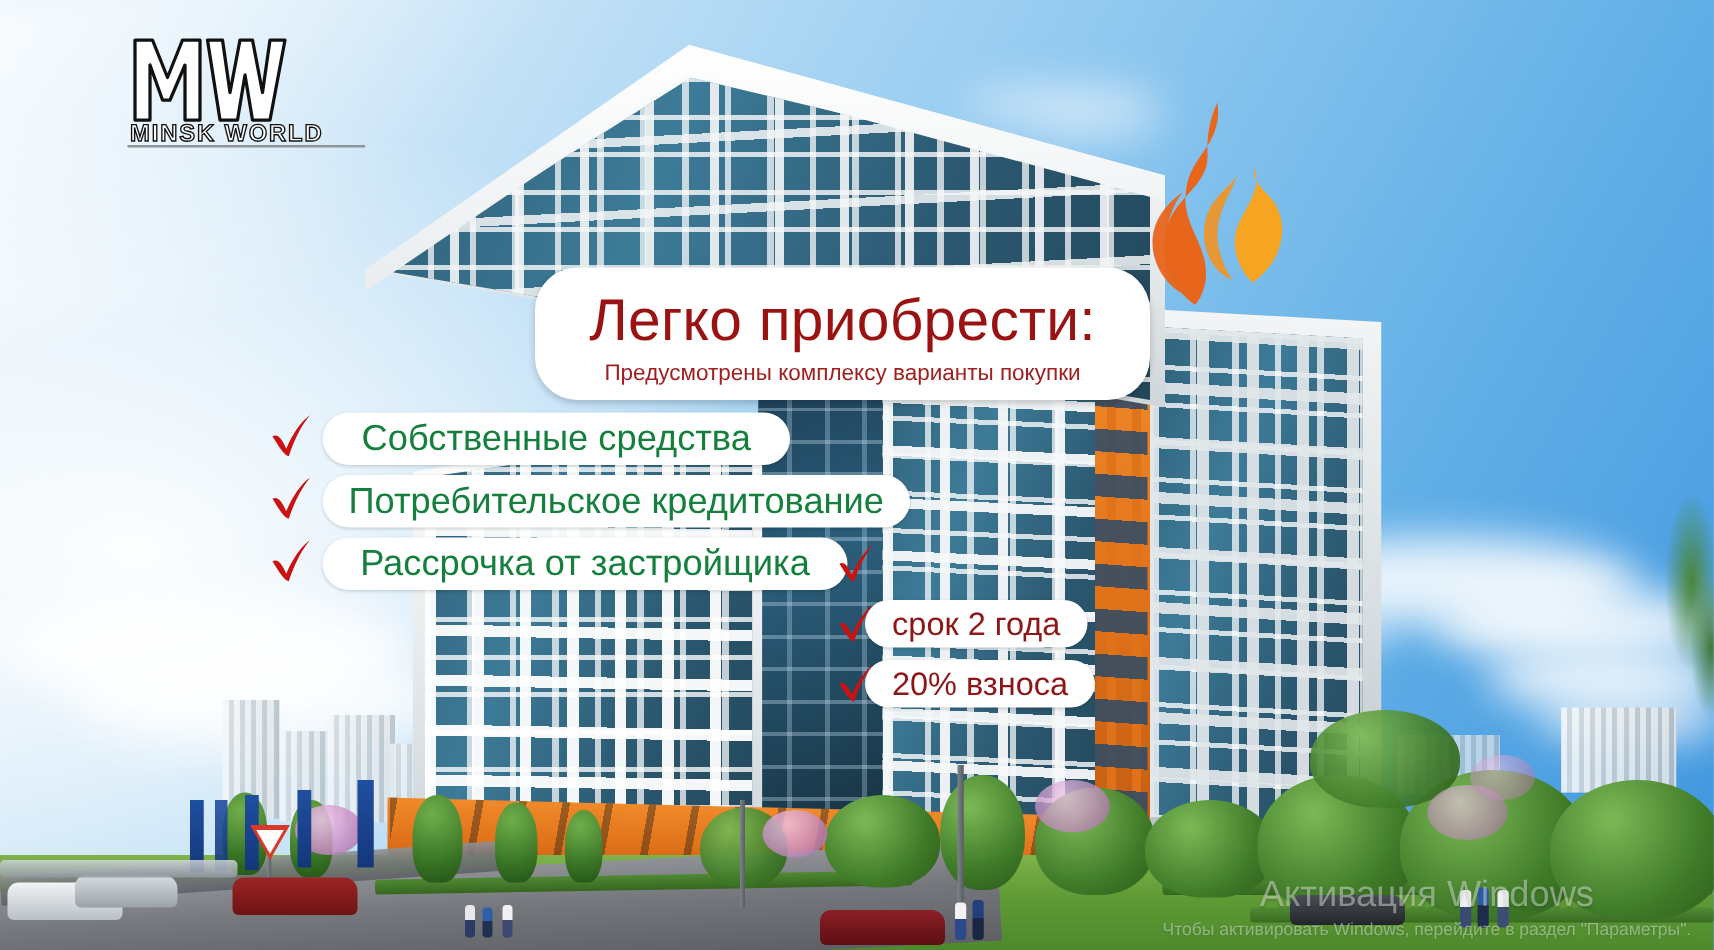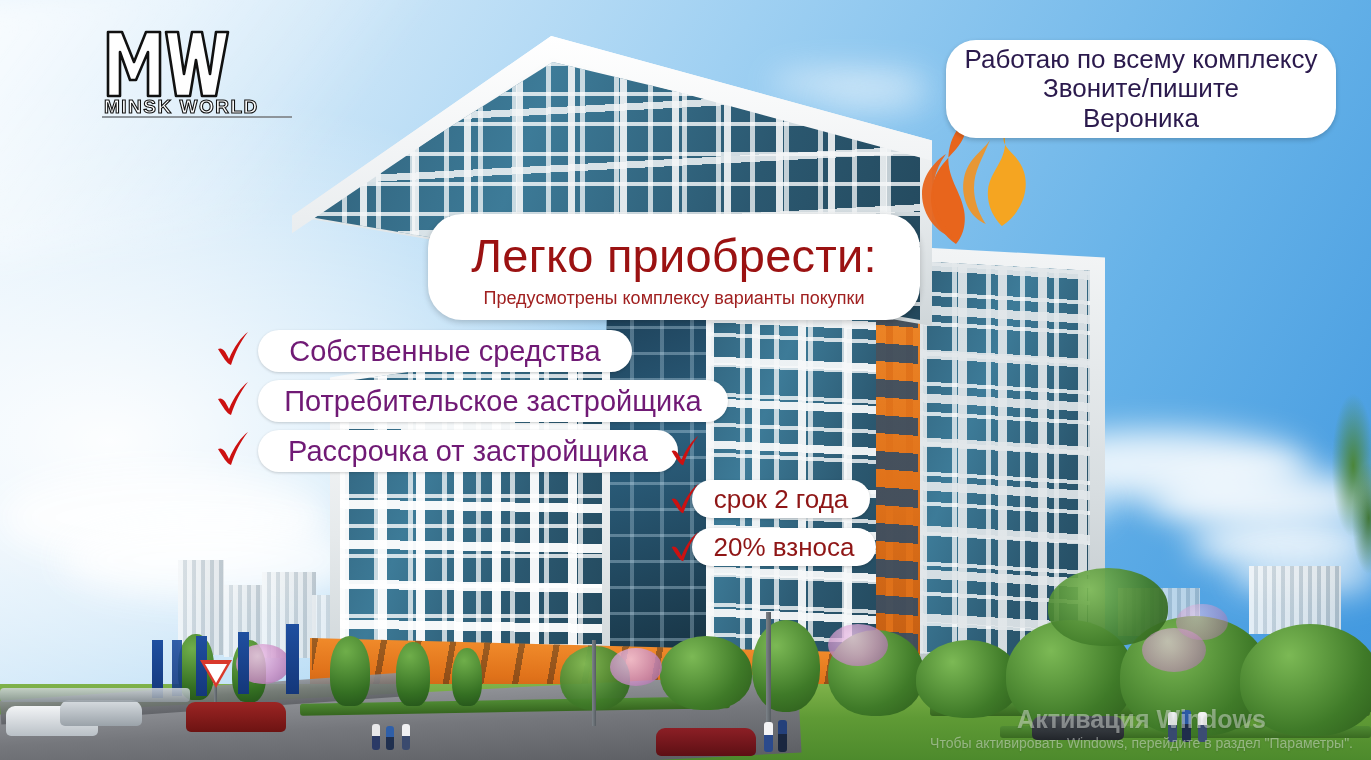--- a/index.html
+++ b/index.html
@@ -92,32 +92,32 @@
   .headline{
     position:absolute;left:0;right:0;top:14px;text-align:center;
     color:#9b1212;font-size:47px;letter-spacing:.2px;
   }
   .subheadline{
     position:absolute;left:0;right:0;top:74px;text-align:center;
     color:#a02020;font-size:18px;
   }
 
   .check{position:absolute;width:38px;height:38px;}
-  .item-text{color:#701a75;font-size:29px;white-space:nowrap;}
+  .item-text{color:#15803d;font-size:29px;white-space:nowrap;}
   .sub-text{color:#8f1616;font-size:26px;white-space:nowrap;}
 
   .flame{position:absolute;left:916px;top:78px;width:120px;height:175px;}
 
   .watermark{
     position:absolute;right:18px;bottom:8px;text-align:center;
     color:rgba(235,240,235,.45);font-family:"Liberation Sans",sans-serif;
     text-shadow:0 1px 2px rgba(0,0,0,.15);
     pointer-events:none;
   }
-  .wm1{font-size:25px;line-height:1.1;font-weight:bold;}
+  .wm1{font-size:29px;line-height:1.1;}
   .wm2{font-size:14px;line-height:1.2;margin-top:2px;}
 </style>
 </head>
 <body>
 
 <div id="stage">
 
   <div class="sky"></div>
   <div class="sunbeam"></div>
 
@@ -266,25 +266,20 @@
                C18 150 10 126 18 102 C26 78 52 70 50 44 C49 28 54 12 58 4 Z" fill="#e8651c"></path>
       <path d="M30 76 C18 92 14 112 20 130 C25 146 38 160 38 160
                C22 156 6 138 6 116 C6 98 18 84 30 76 Z" fill="#e8651c" opacity=".95"></path>
       <path d="M88 56 C94 80 74 92 72 112 C70 134 86 148 86 148
                C104 136 114 114 108 94 C102 74 84 72 88 56 Z" fill="#f5a521"></path>
       <path d="M74 62 C66 82 58 92 58 110 C58 130 70 146 70 146
                C54 140 44 120 48 100 C52 80 68 72 74 62 Z" fill="#f09425" opacity=".92"></path>
     </svg>
   </div>
 
-  <div class="callout">
-    <div>Работаю по всему комплексу</div>
-    <div>Звоните/пишите</div>
-    <div>Вероника</div>
-  </div>
 
   <div class="headline-card">
     <div class="headline">Легко приобрести:</div>
     <div class="subheadline">Предусмотрены комплексу варианты покупки</div>
   </div>
 
   <div class="check" style="left:214px;top:330px;">
     <svg width="38" height="38" viewBox="0 0 38 38" aria-hidden="true">
       <path d="M4 19 C8 17 11 20 15 29 C20 17 27 7 34 2 C26 12 21 23 17 35 C13 34 9 27 4 19 Z" fill="#cc1111"></path>
     </svg>
@@ -292,21 +287,21 @@
   <div class="pill" style="left:258px;top:330px;width:374px;height:42px;">
     <span class="item-text">Собственные средства</span>
   </div>
 
   <div class="check" style="left:214px;top:380px;">
     <svg width="38" height="38" viewBox="0 0 38 38" aria-hidden="true">
       <path d="M4 19 C8 17 11 20 15 29 C20 17 27 7 34 2 C26 12 21 23 17 35 C13 34 9 27 4 19 Z" fill="#cc1111"></path>
     </svg>
   </div>
   <div class="pill" style="left:258px;top:380px;width:470px;height:42px;">
-    <span class="item-text">Потребительское застройщика</span>
+    <span class="item-text">Потребительское кредитование</span>
   </div>
 
   <div class="check" style="left:214px;top:430px;">
     <svg width="38" height="38" viewBox="0 0 38 38" aria-hidden="true">
       <path d="M4 19 C8 17 11 20 15 29 C20 17 27 7 34 2 C26 12 21 23 17 35 C13 34 9 27 4 19 Z" fill="#cc1111"></path>
     </svg>
   </div>
   <div class="pill" style="left:258px;top:430px;width:420px;height:42px;">
     <span class="item-text">Рассрочка от застройщика</span>
   </div>

